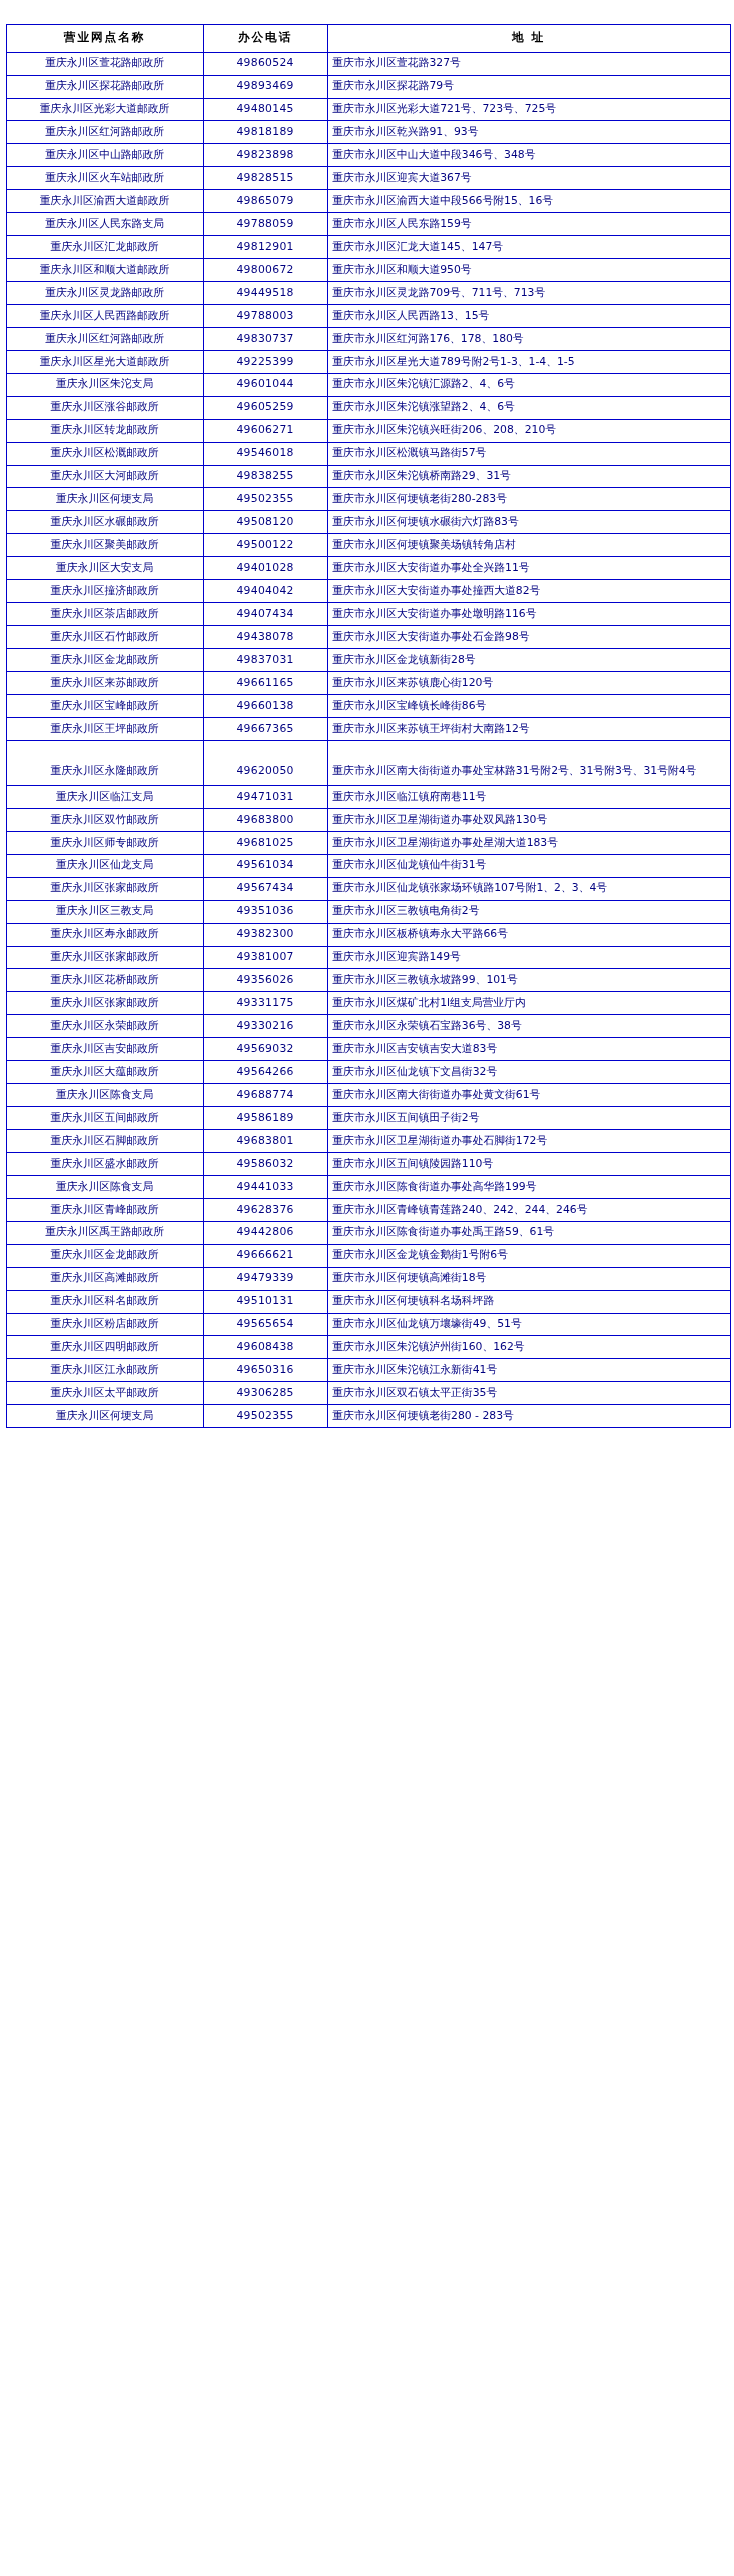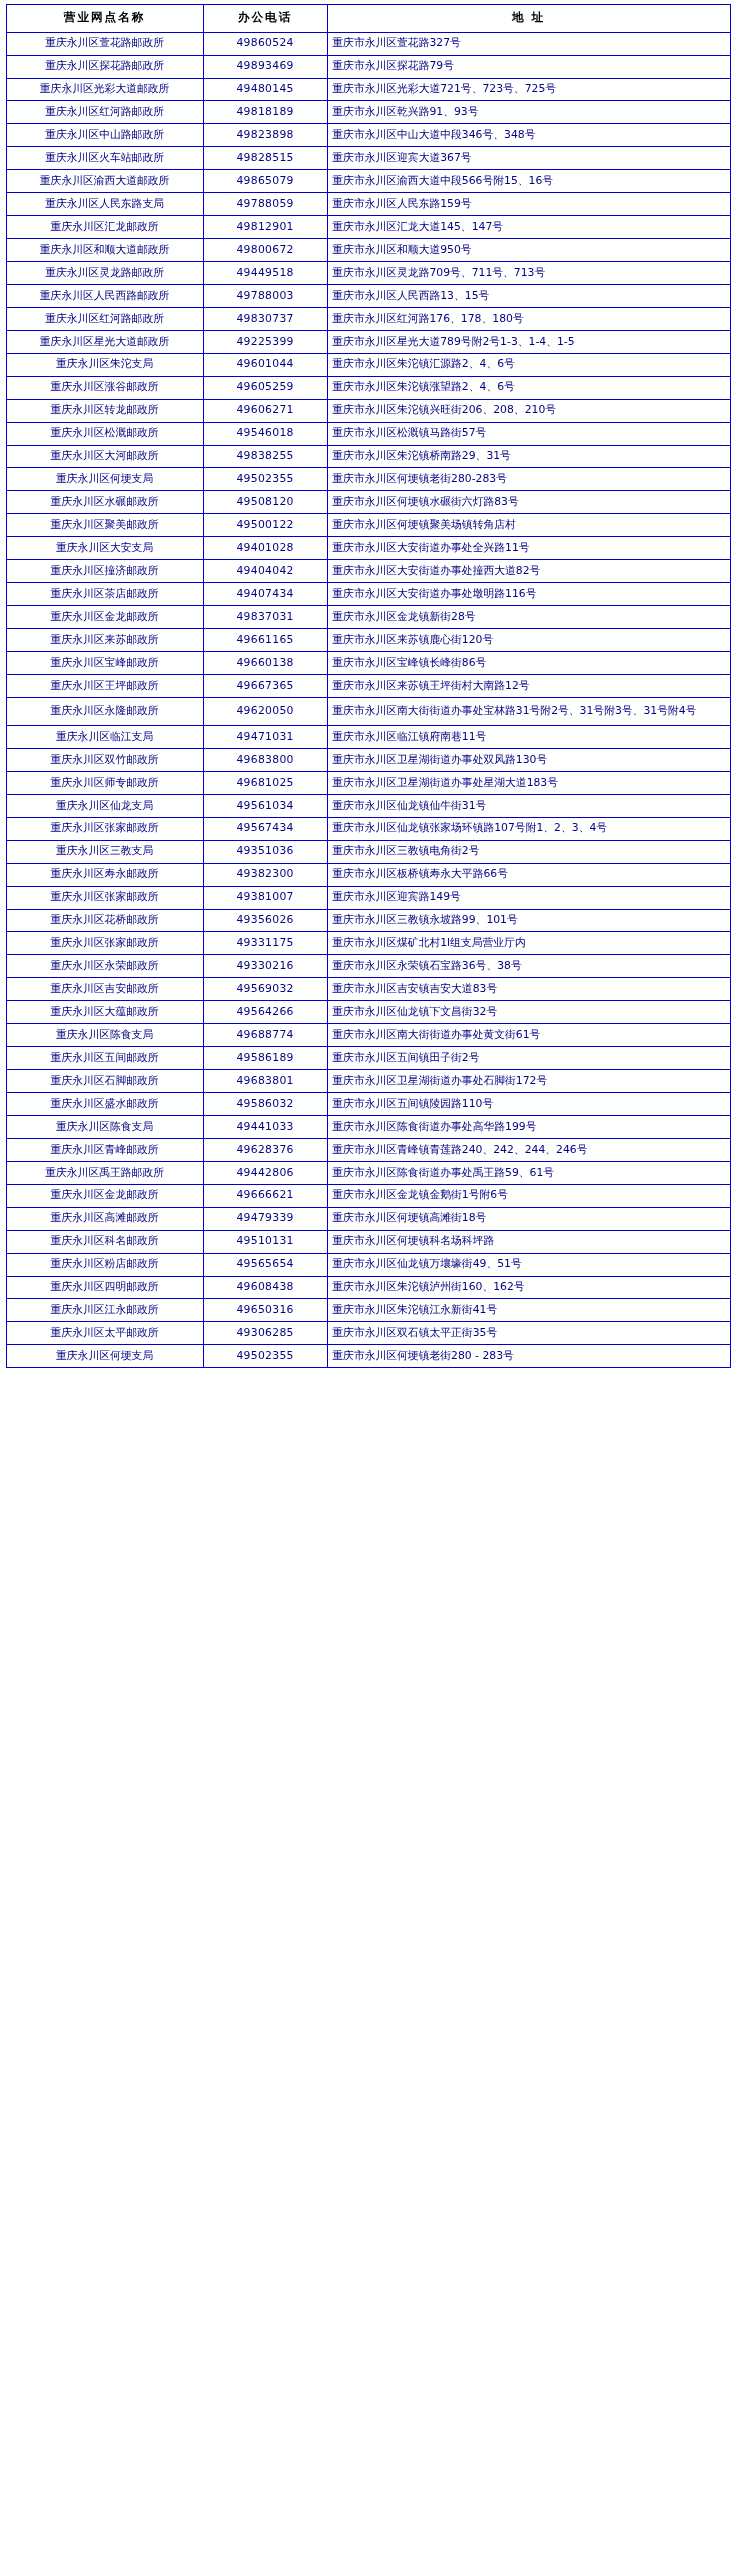--- a/index.html
+++ b/index.html
@@ -8,20 +8,21 @@
     background: #ffffff;
   }
   body {
     font-family: "DejaVu Sans", "Liberation Sans", sans-serif;
     width: 734px;
   }
   .table-wrap {
     width: 734px;
     box-sizing: border-box;
     padding: 3.7px 5.6px 5.6px 5.6px;
+    margin-top: 20px;
   }
   table.postal-table {
     width: 723px;
     border-collapse: collapse;
     table-layout: fixed;
     background: #ffffff;
   }
   table.postal-table col.c-name { width: 197px; }
   table.postal-table col.c-phone { width: 124px; }
   table.postal-table col.c-addr { width: 403px; }
@@ -51,21 +52,21 @@
   }
   td.cell-phone {
     text-align: center;
     font-family: "DejaVu Sans", "Liberation Sans", sans-serif;
     letter-spacing: 0.3px;
   }
   td.cell-addr {
     text-align: left;
     padding-left: 6.6px;
   }
-  tr.row-tall td { padding-top: 6px; padding-bottom: 6.6px; }
+  tr.row-tall td { padding-top: 23px; padding-bottom: 6.6px; }
 </style>
 </head>
 <body>
 
 <div class="table-wrap">
   <table class="postal-table">
     <colgroup>
       <col class="c-name">
       <col class="c-phone">
       <col class="c-addr">
@@ -197,20 +198,25 @@
           <td class="cell-name">重庆永川区撞济邮政所</td>
           <td class="cell-phone">49404042</td>
           <td class="cell-addr">重庆市永川区大安街道办事处撞西大道82号</td>
         </tr>
         <tr>
           <td class="cell-name">重庆永川区茶店邮政所</td>
           <td class="cell-phone">49407434</td>
           <td class="cell-addr">重庆市永川区大安街道办事处墩明路116号</td>
         </tr>
         <tr>
+          <td class="cell-name">重庆永川区石竹邮政所</td>
+          <td class="cell-phone">49438078</td>
+          <td class="cell-addr">重庆市永川区大安街道办事处石金路98号</td>
+        </tr>
+        <tr>
           <td class="cell-name">重庆永川区金龙邮政所</td>
           <td class="cell-phone">49837031</td>
           <td class="cell-addr">重庆市永川区金龙镇新街28号</td>
         </tr>
         <tr>
           <td class="cell-name">重庆永川区来苏邮政所</td>
           <td class="cell-phone">49661165</td>
           <td class="cell-addr">重庆市永川区来苏镇鹿心街120号</td>
         </tr>
         <tr>

